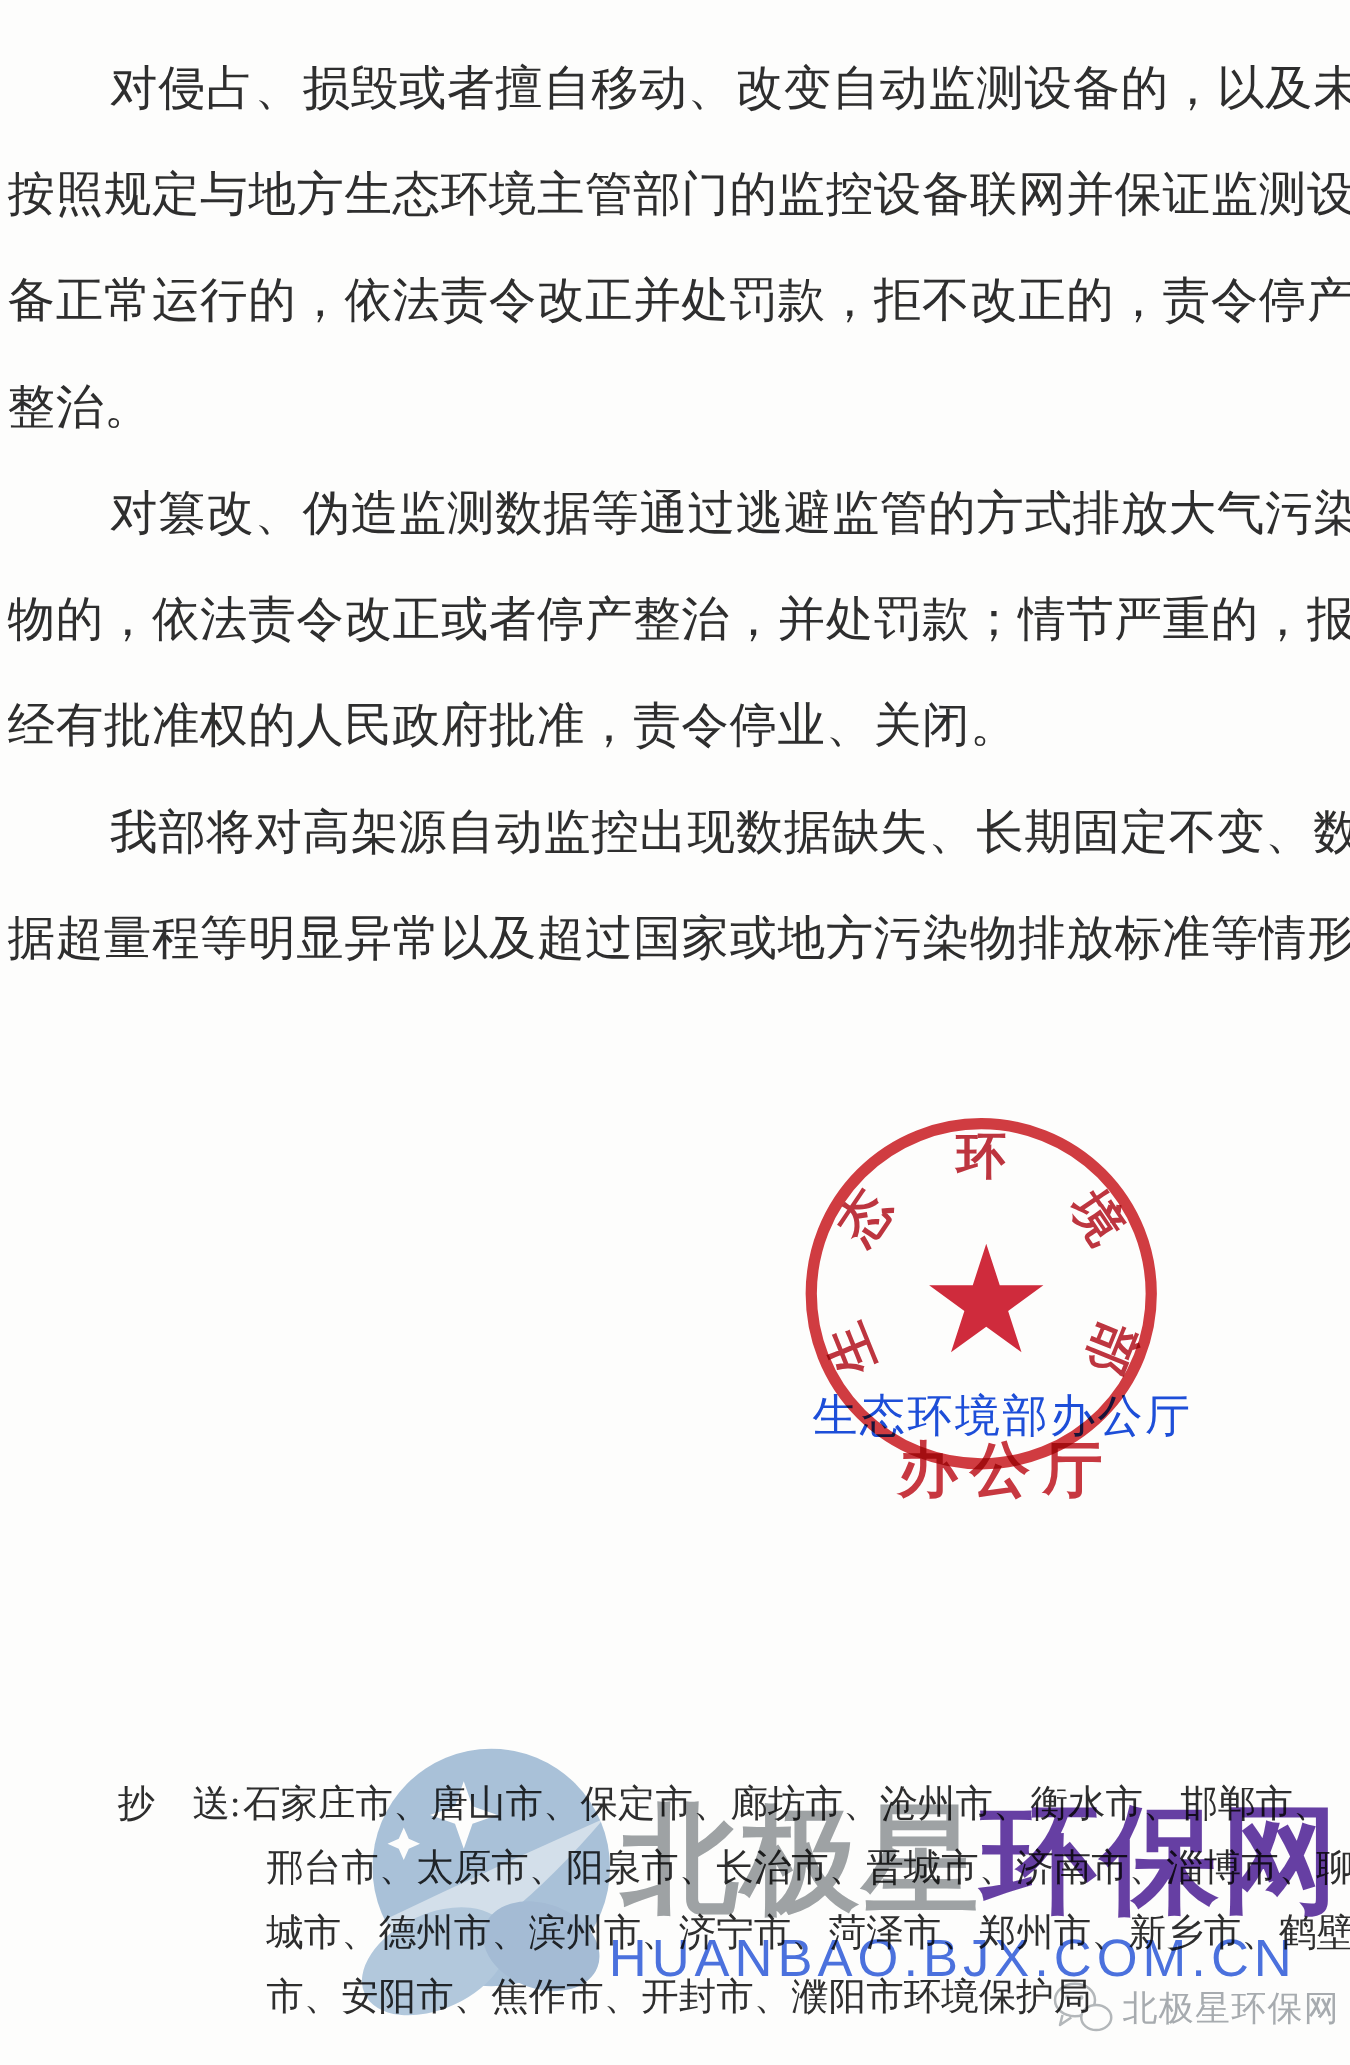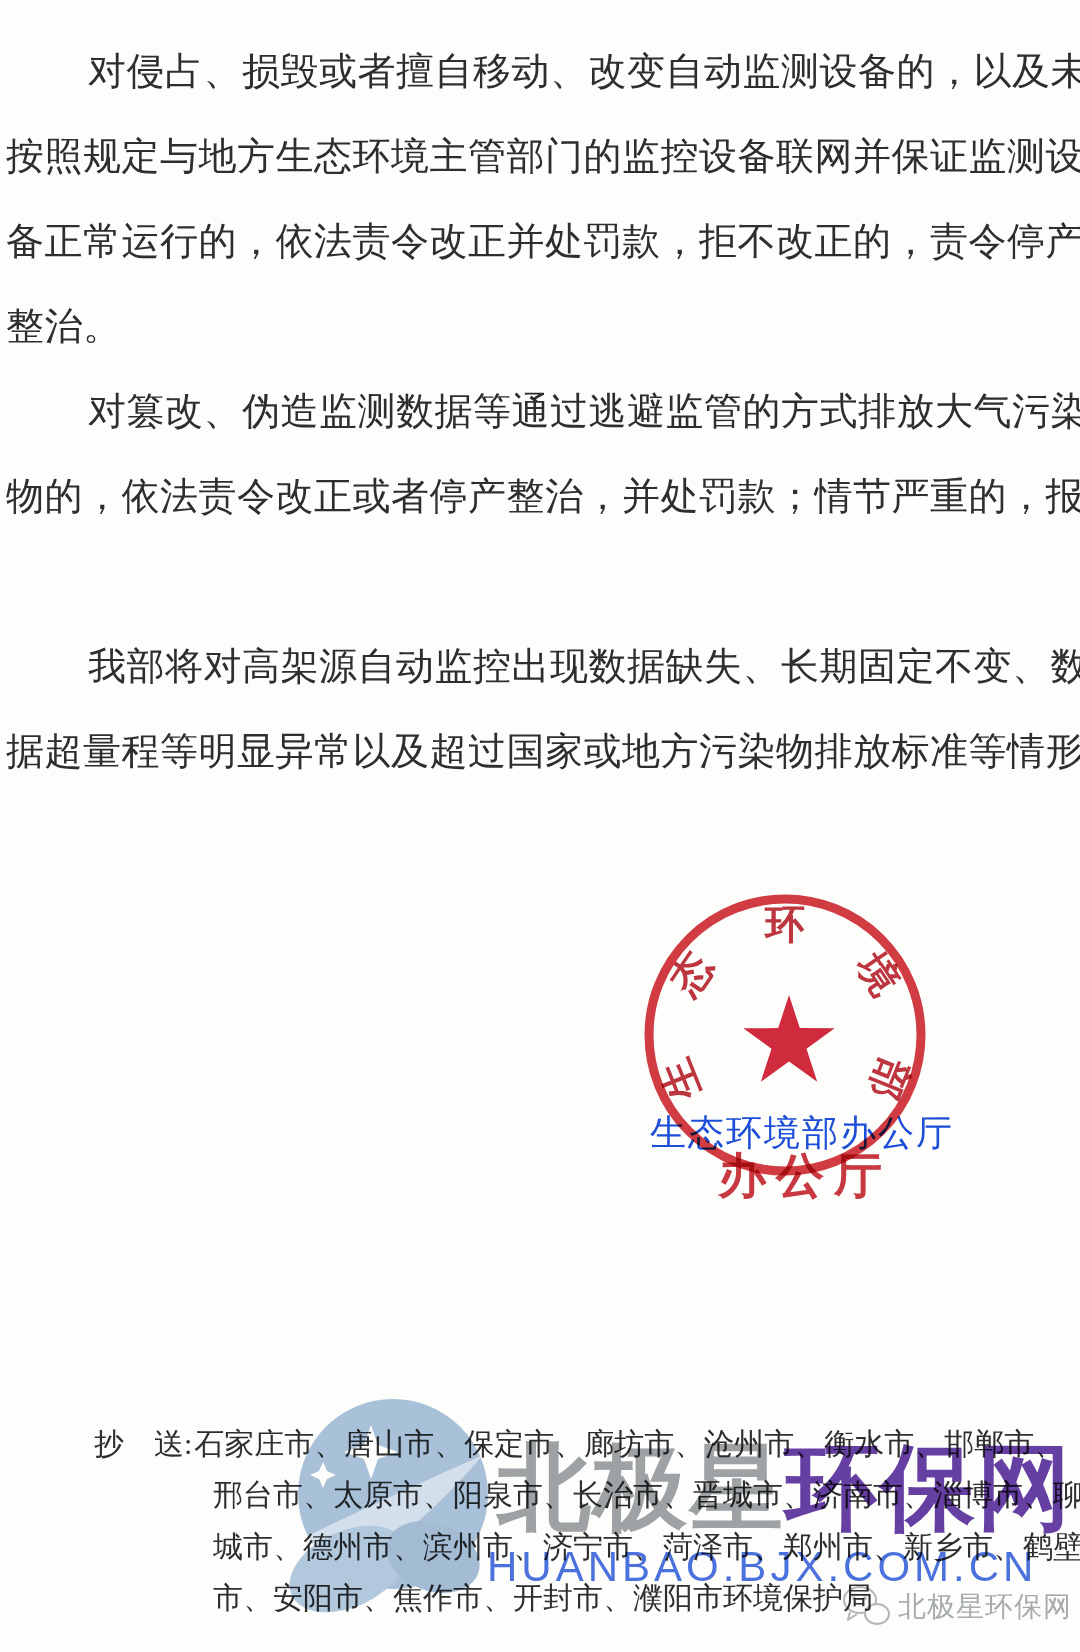--- a/index.html
+++ b/index.html
@@ -57,20 +57,21 @@
 <body>
 
 <div class="page">
 
   <div class="bline indent" style="top:48px">对侵占、损毁或者擅自移动、改变自动监测设备的，以及未</div>
   <div class="bline" style="top:133px">按照规定与地方生态环境主管部门的监控设备联网并保证监测设</div>
   <div class="bline" style="top:218px">备正常运行的，依法责令改正并处罚款，拒不改正的，责令停产</div>
   <div class="bline" style="top:303px">整治。</div>
   <div class="bline indent" style="top:388px">对篡改、伪造监测数据等通过逃避监管的方式排放大气污染</div>
   <div class="bline" style="top:473px">物的，依法责令改正或者停产整治，并处罚款；情节严重的，报</div>
+  <div class="bline" style="top:558px">经有批准权的人民政府批准，责令停业、关闭。</div>
   <div class="bline indent" style="top:643px">我部将对高架源自动监控出现数据缺失、长期固定不变、数</div>
   <div class="bline" style="top:728px">据超量程等明显异常以及超过国家或地方污染物排放标准等情形</div>
 
   <div class="sig">生态环境部办公厅</div>
 
   <svg class="seal-svg" viewBox="0 0 304 304">
     <circle cx="152" cy="150" r="136" fill="none" stroke="#d23c42" stroke-width="9"></circle>
     <polygon points="156,110 166.8,143.1 201.7,143.2 173.5,163.7 184.2,196.8 156,176.4 127.8,196.8 138.5,163.7 110.3,143.2 145.2,143.1" fill="#d12b3c"></polygon>
   </svg>
   <div class="arc-wrap">

